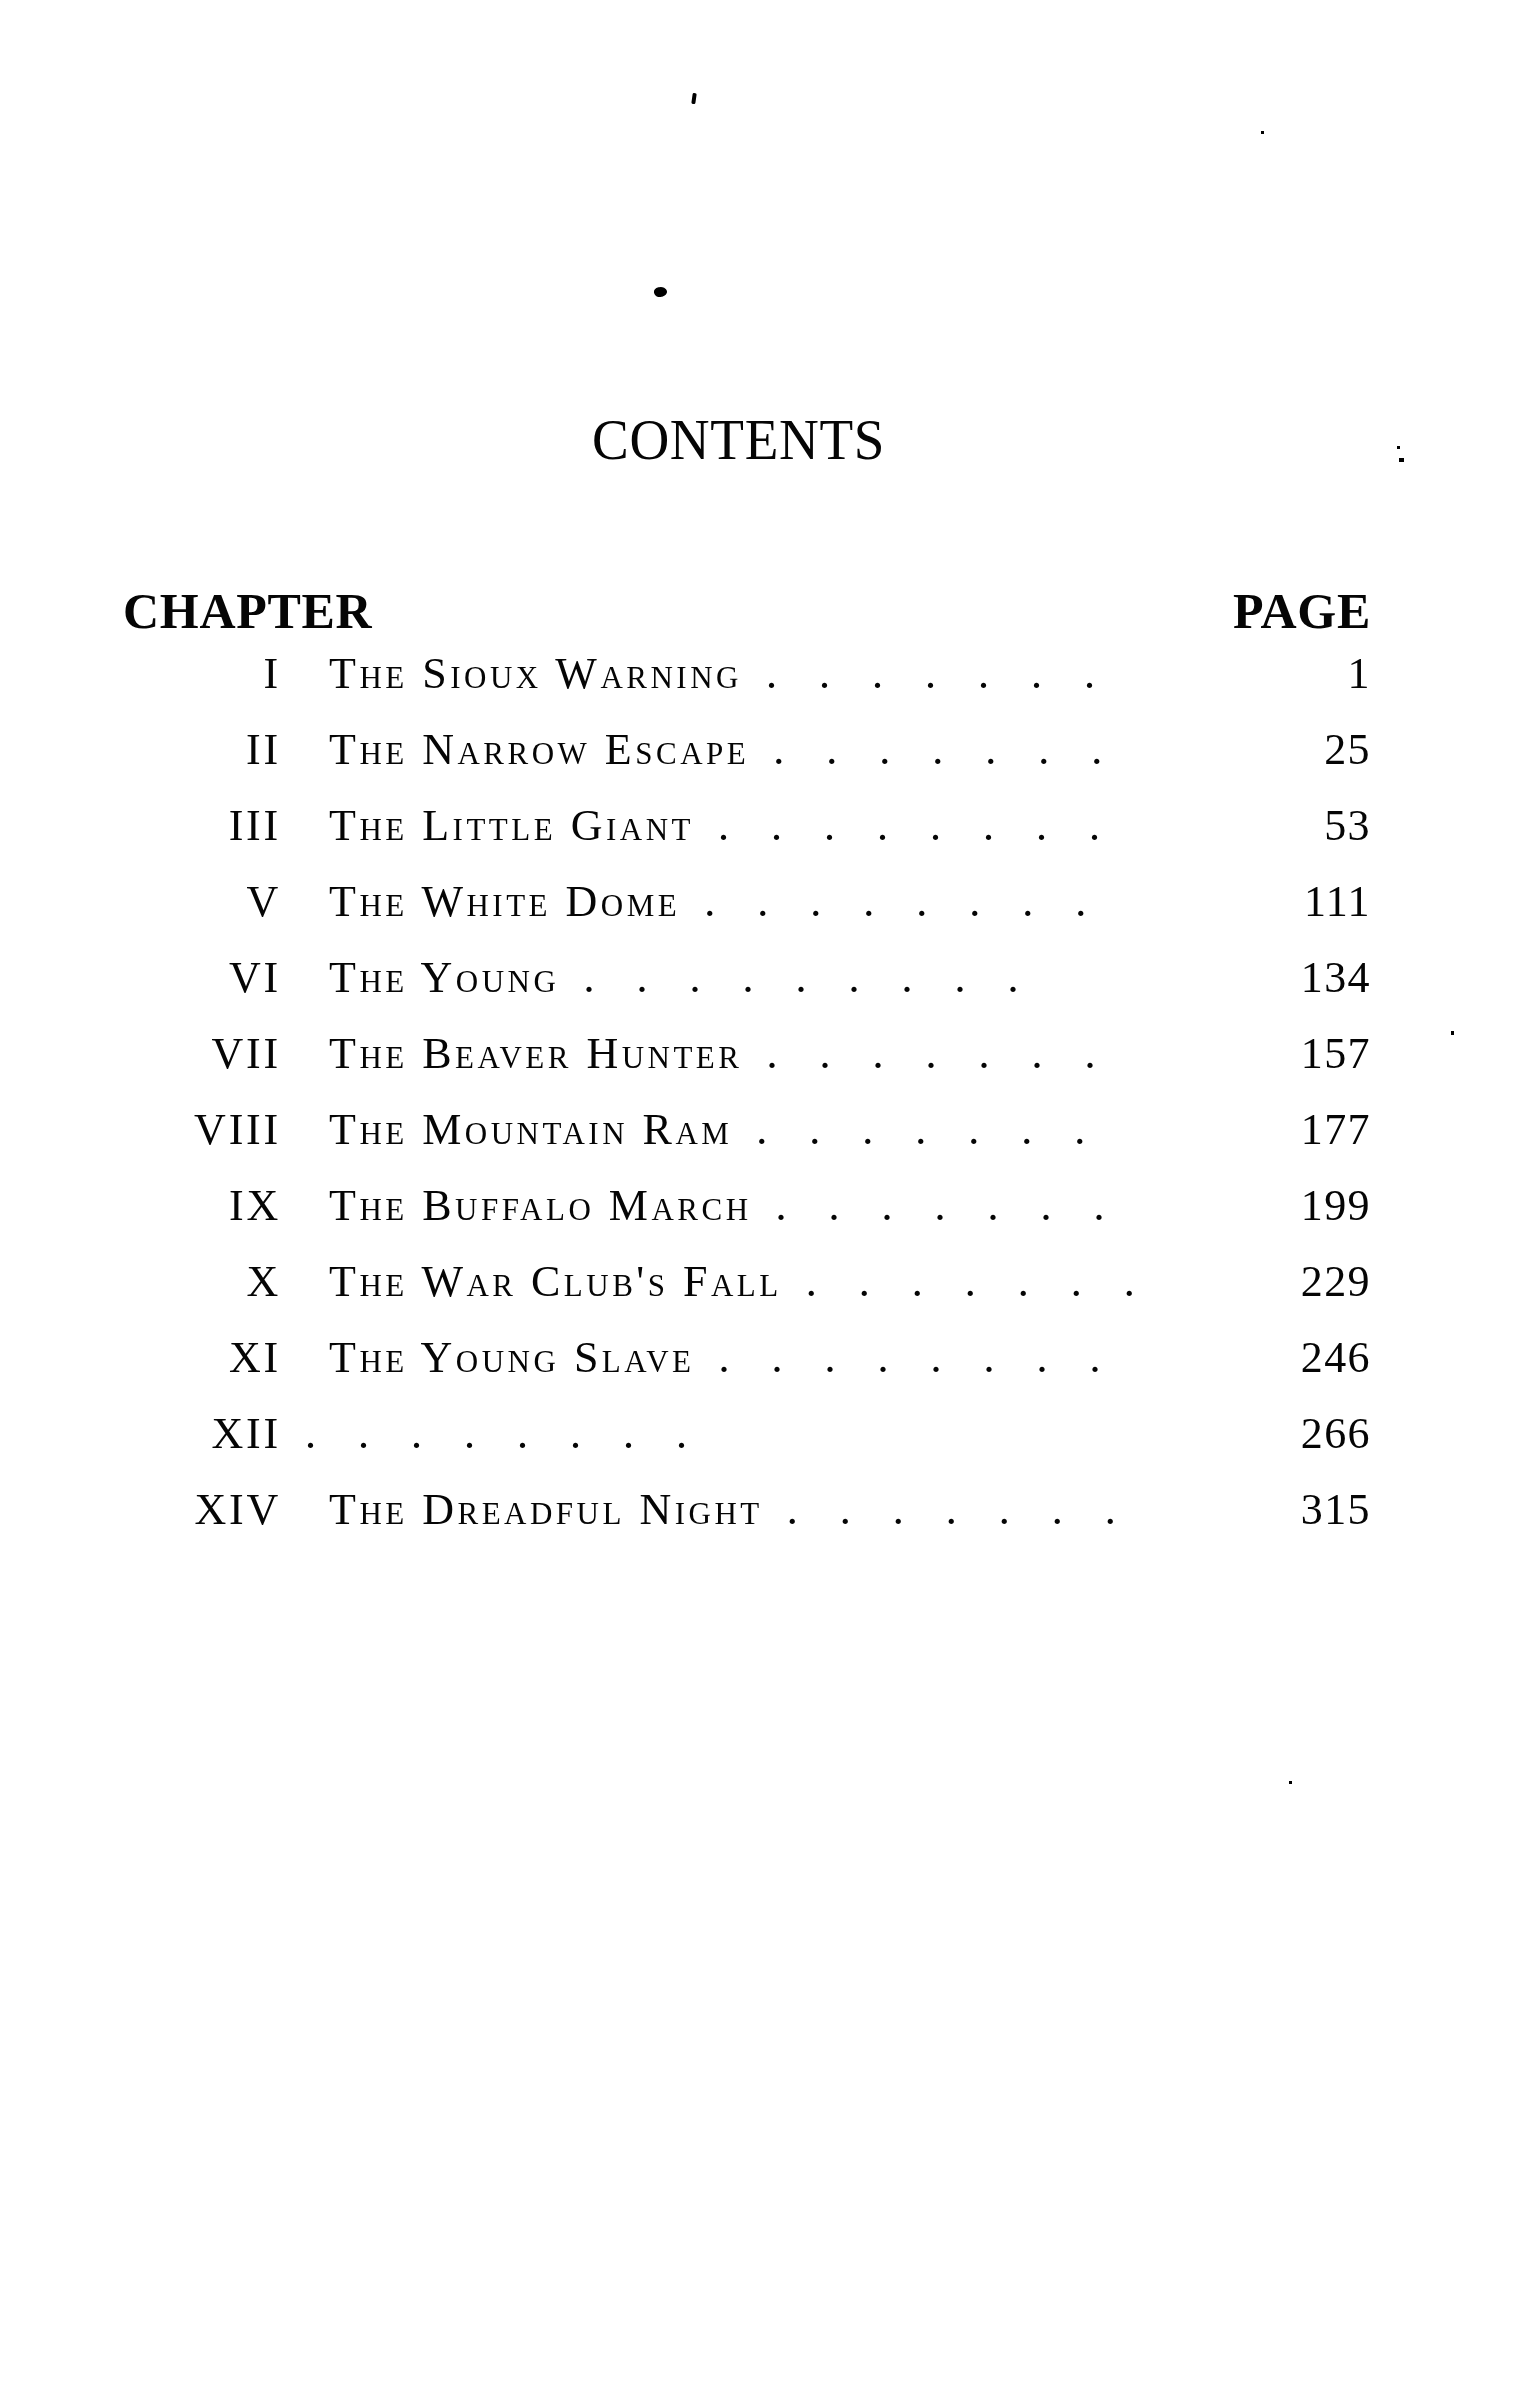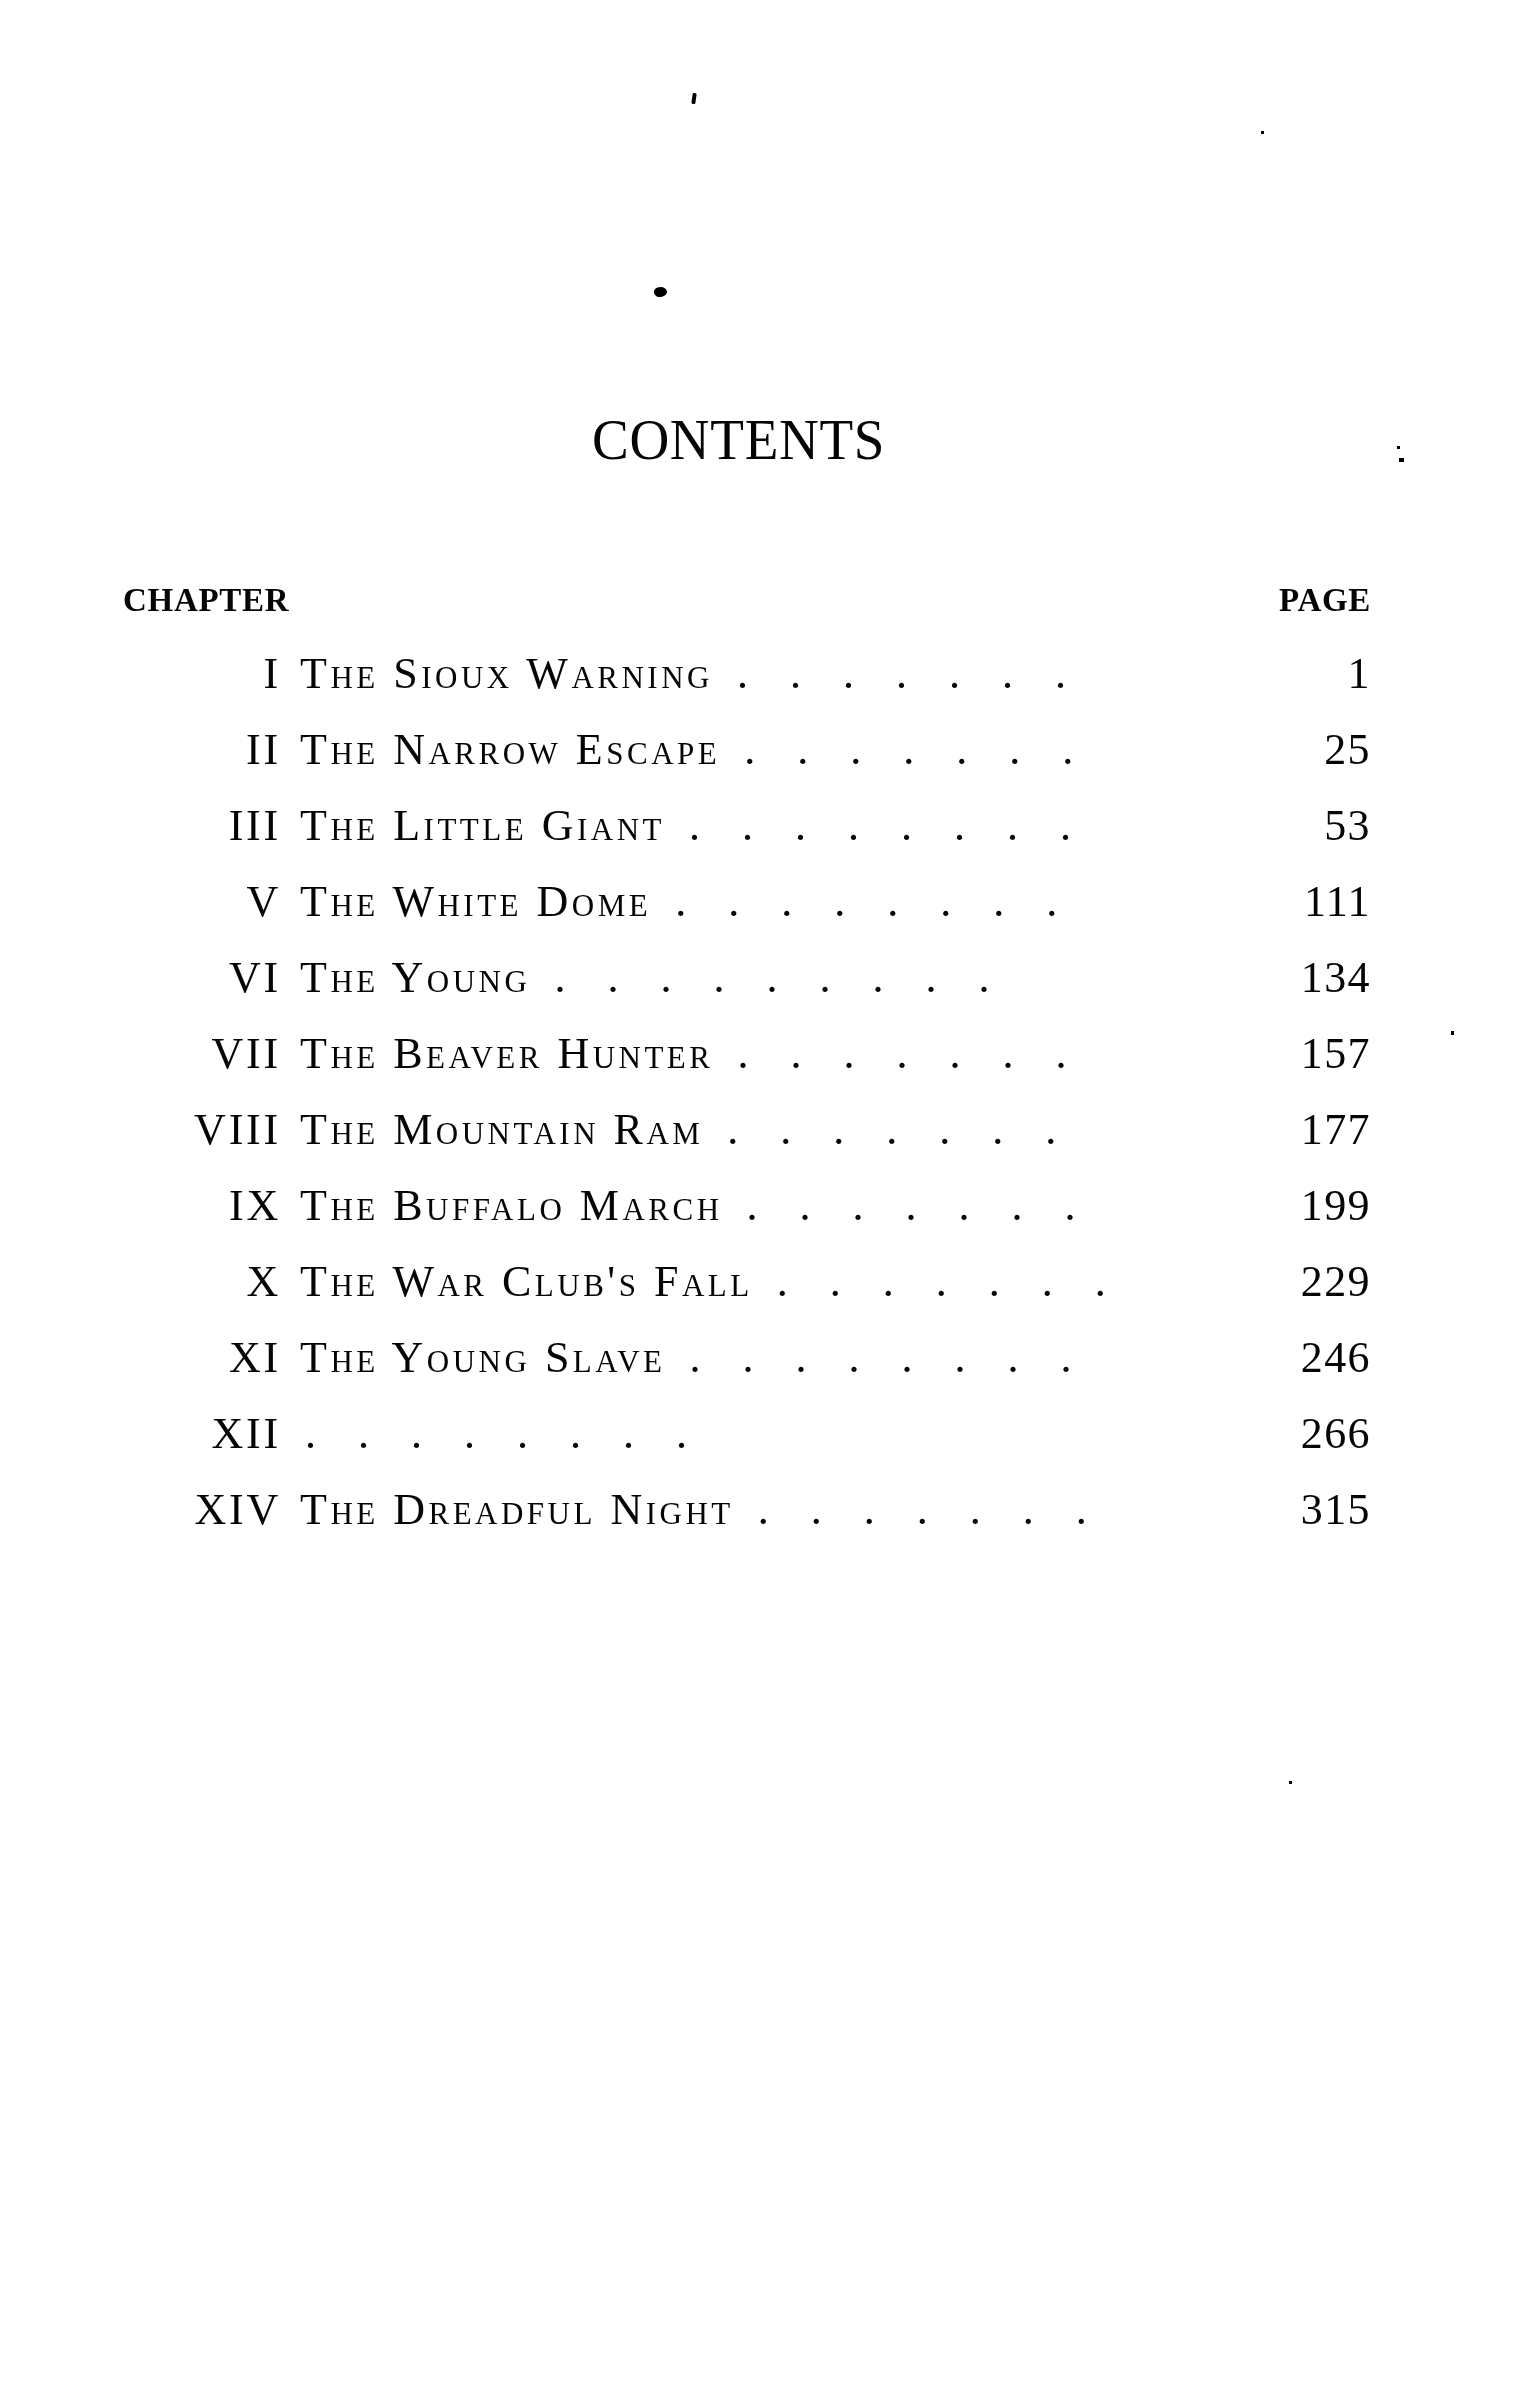--- a/index.html
+++ b/index.html
@@ -9,29 +9,29 @@
     overflow:hidden;
   }
   .title {
     position:absolute; top:406px; left:592px; margin:0;
     font-size:58px; font-weight:400; letter-spacing:0.7px;
     transform:scaleX(.95); transform-origin:left;
   }
   .cols-header {
     position:absolute; top:582px; left:123px; right:158px;
     display:flex; justify-content:space-between;
-    font-weight:700; font-size:33px; letter-spacing:0.7px;
+    font-weight:700; font-size:50px; letter-spacing:0.7px;
   }
   .toc { position:absolute; top:636px; left:123px; right:158px; }
   .row {
     display:flex; height:76px; line-height:76px;
     font-size:44px; white-space:nowrap; overflow:hidden;
   }
   .num  { flex:none; width:158px; text-align:right; letter-spacing:2.8px; }
-  .ttl  { margin-left:19px; font-variant:small-caps; letter-spacing:3.5px; }
+  .ttl  { margin-left:48px; font-variant:small-caps; letter-spacing:3.5px; }
   .leader { margin-left:24px; letter-spacing:15.5px; }
   .pg   { margin-left:auto; text-align:right; letter-spacing:1.4px; }
   .speck { position:absolute; background:#000; }
   .s1  { left:692px;  top:93px;  width:3.5px;  height:11.3px; transform:rotate(8deg); border-radius:1.4px; }
   .s2  { left:654px;  top:287px;  width:12.7px; height:9.8px; border-radius:45% 60% 50% 55%; transform:rotate(-12deg); }
   .s3  { left:1397px; top:446px;  width:2.8px;  height:2.8px; }
   .s4  { left:1399px; top:458px;  width:4.9px;  height:4.2px; }
   .s5  { left:1451px; top:1031px; width:2.8px;  height:3.5px; }
   .s6  { left:1289px; top:1781px; width:2.8px;  height:2.8px; }
   .s7  { left:1382px; top:1958px; width:2.8px;  height:6.3px; border-radius:1.4px; }

